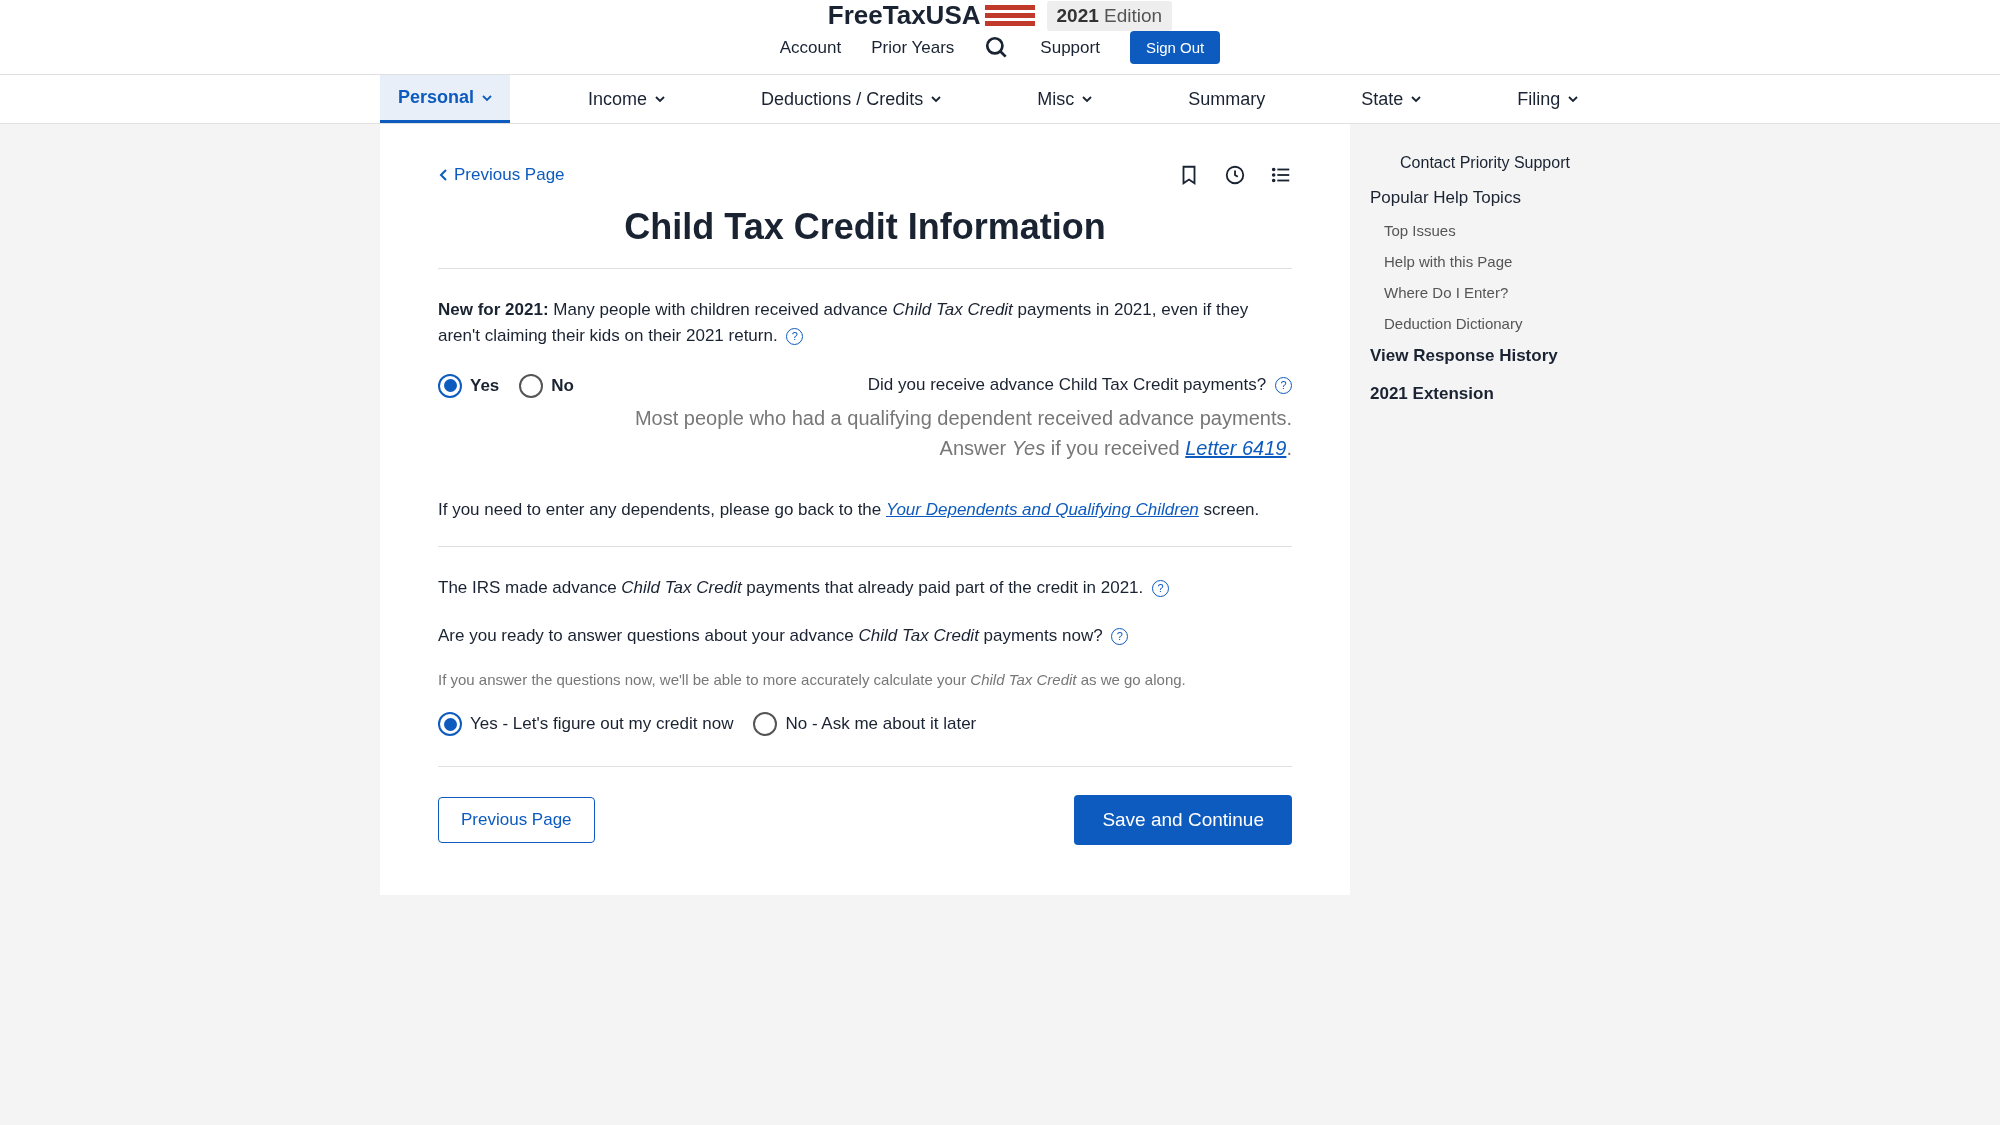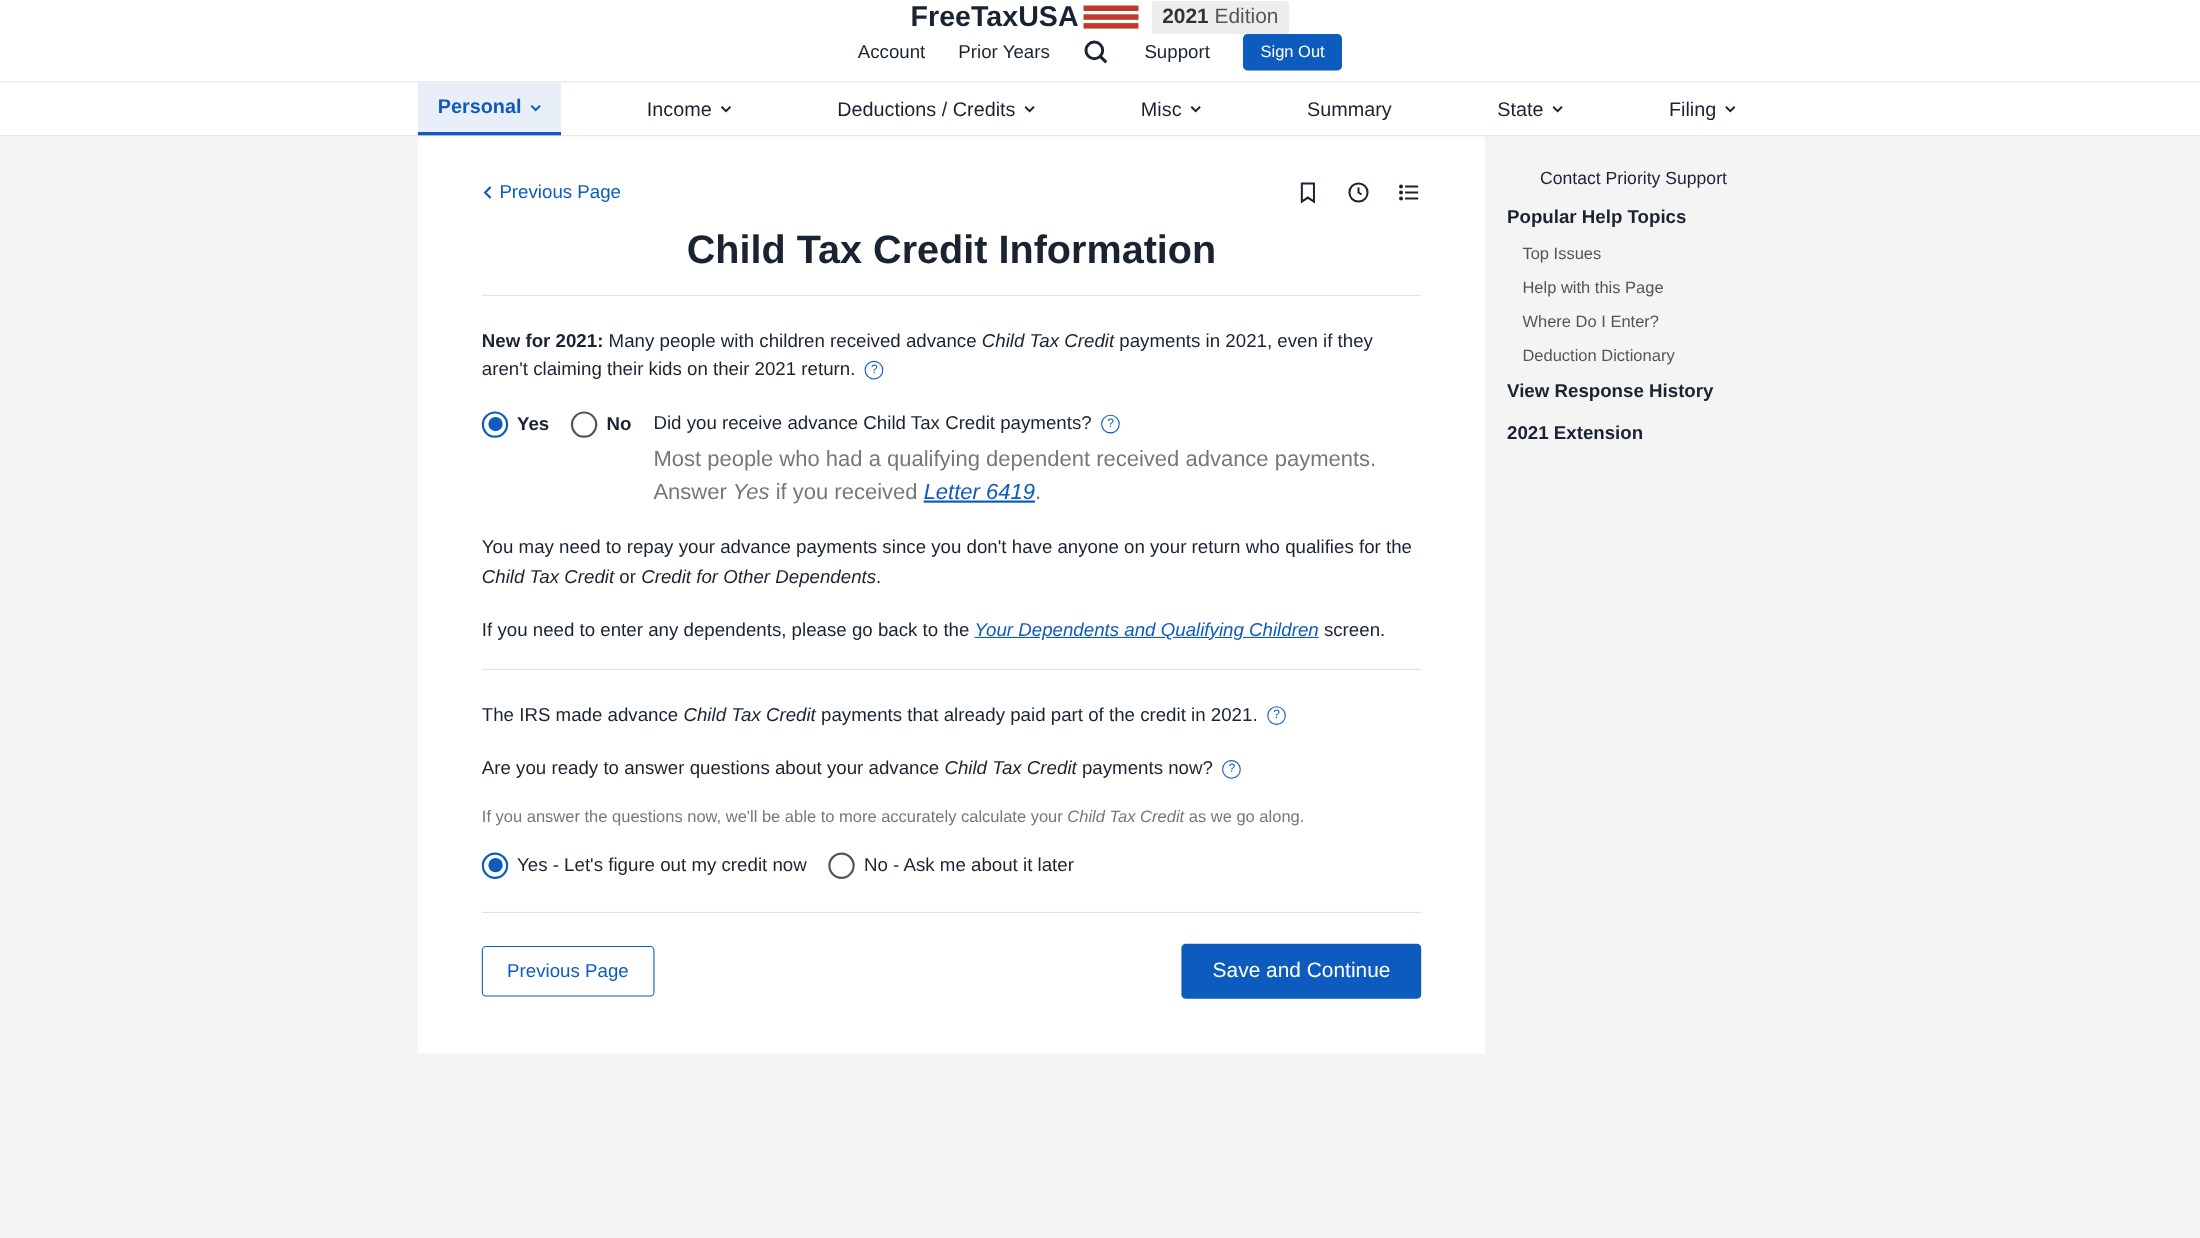--- a/index.html
+++ b/index.html
@@ -26,21 +26,21 @@
 .side-panel { width: 270px; padding: 30px 20px; }
 .prev-link { color: #0d5bbf; font-size: 17px; cursor: pointer; display: flex; align-items: center; gap: 6px; }
 .content-topbar { display: flex; justify-content: space-between; align-items: center; margin-bottom: 20px; }
 .toolbar-icons { display: flex; gap: 24px; }
 .toolbar-icon { width: 22px; height: 22px; cursor: pointer; color: #1a2332; }
 .page-title { font-size: 36px; font-weight: bold; text-align: center; color: #1a2332; margin-bottom: 20px; }
 .divider { border-top: 1px solid #e0e0e0; margin: 12px 0 28px; }
 .prose { font-size: 17px; line-height: 1.55; color: #1a2332; margin-bottom: 22px; }
 .prose .italic { font-style: italic; }
 .help-circle { display: inline-flex; width: 17px; height: 17px; border: 1.5px solid #0d5bbf; border-radius: 50%; color: #0d5bbf; font-size: 11px; align-items: center; justify-content: center; cursor: pointer; vertical-align: middle; margin-left: 4px; }
-.radio-row { display: flex; align-items: flex-start; gap: 20px; margin-bottom: 22px; }
+.radio-row { display: flex; align-items: flex-start; gap: 20px; margin-bottom: 34px; text-align: right; }
 .radio-group-inline { display: flex; gap: 20px; padding-top: 2px; }
 .radio-item { display: flex; align-items: center; gap: 8px; cursor: pointer; }
 .radio-circle { width: 24px; height: 24px; border: 2.5px solid #0d5bbf; border-radius: 50%; display: flex; align-items: center; justify-content: center; flex-shrink: 0; }
 .radio-circle.unchecked { border-color: #555; }
 .radio-dot { width: 13px; height: 13px; background: #0d5bbf; border-radius: 50%; }
 .radio-label { font-size: 17px; font-weight: bold; }
 .question-col { flex: 1; }
 .question-text { font-size: 17px; line-height: 1.5; }
 .question-hint { font-size: 20px; color: #777; margin-top: 6px; line-height: 1.5; }
 .hint-italic { font-style: italic; }
@@ -50,21 +50,21 @@
 .radio-stack .radio-label { font-weight: normal; }
 .hint-text { font-size: 15px; color: #777; margin-bottom: 24px; }
 .button-row { display: flex; justify-content: space-between; align-items: center; margin-top: 10px; }
 .btn-outline { border: 1.5px solid #0d5bbf; color: #0d5bbf; background: #fff; padding: 12px 22px; font-size: 17px; border-radius: 4px; cursor: pointer; }
 .btn-primary { background: #0d5bbf; color: #fff; padding: 14px 28px; font-size: 19px; border-radius: 4px; border: none; cursor: pointer; }
 .refund-box { display: flex; align-items: flex-start; gap: 12px; padding-bottom: 20px; border-bottom: 1px solid #e0e0e0; margin-bottom: 20px; }
 .usa-shape { width: 32px; height: 22px; }
 .refund-text { font-size: 16px; color: #1a2332; }
 .refund-amount { font-size: 26px; font-weight: bold; color: #1a2332; margin-top: 4px; }
 .side-link { font-size: 16px; color: #1a2332; margin-bottom: 16px; cursor: pointer; text-align: center; }
-.side-heading { font-size: 17px; font-weight: bold; color: #1a2332; margin-bottom: 14px; }
+.side-heading { font-size: 17px; font-weight: normal; color: #1a2332; margin-bottom: 14px; }
 .side-sublink { font-size: 15px; color: #555; margin-bottom: 14px; margin-left: 14px; cursor: pointer; }
 .side-bold-link { font-size: 17px; font-weight: bold; color: #1a2332; margin-bottom: 18px; cursor: pointer; }
 </style>
 </head>
 <body>
 
 <div class="top-header">
   <div class="top-header-inner">
     <div class="logo-group">
       <div class="logo">
@@ -192,23 +192,20 @@
         <div class="question-text">
           <span>Did you receive advance </span><span class="italic">Child Tax Credit</span><span> payments?</span>
           <span class="help-circle">?</span>
         </div>
         <div class="question-hint">
           <span>Most people who had a qualifying dependent received advance payments. Answer </span><span class="hint-italic">Yes</span><span> if you received </span><a class="link">Letter 6419</a><span>.</span>
         </div>
       </div>
     </div>
 
-    <p class="prose">
-      <span>You may need to repay your advance payments since you don't have anyone on your return who qualifies for the </span><span class="italic">Child Tax Credit</span><span> or </span><span class="italic">Credit for Other Dependents</span><span>.</span>
-    </p>
 
     <p class="prose">
       <span>If you need to enter any dependents, please go back to the </span><a class="link">Your Dependents and Qualifying Children</a><span> screen.</span>
     </p>
 
     <div class="divider"></div>
 
     <p class="prose">
       <span>The IRS made advance </span><span class="italic">Child Tax Credit</span><span> payments that already paid part of the credit in 2021.</span>
       <span class="help-circle">?</span>

